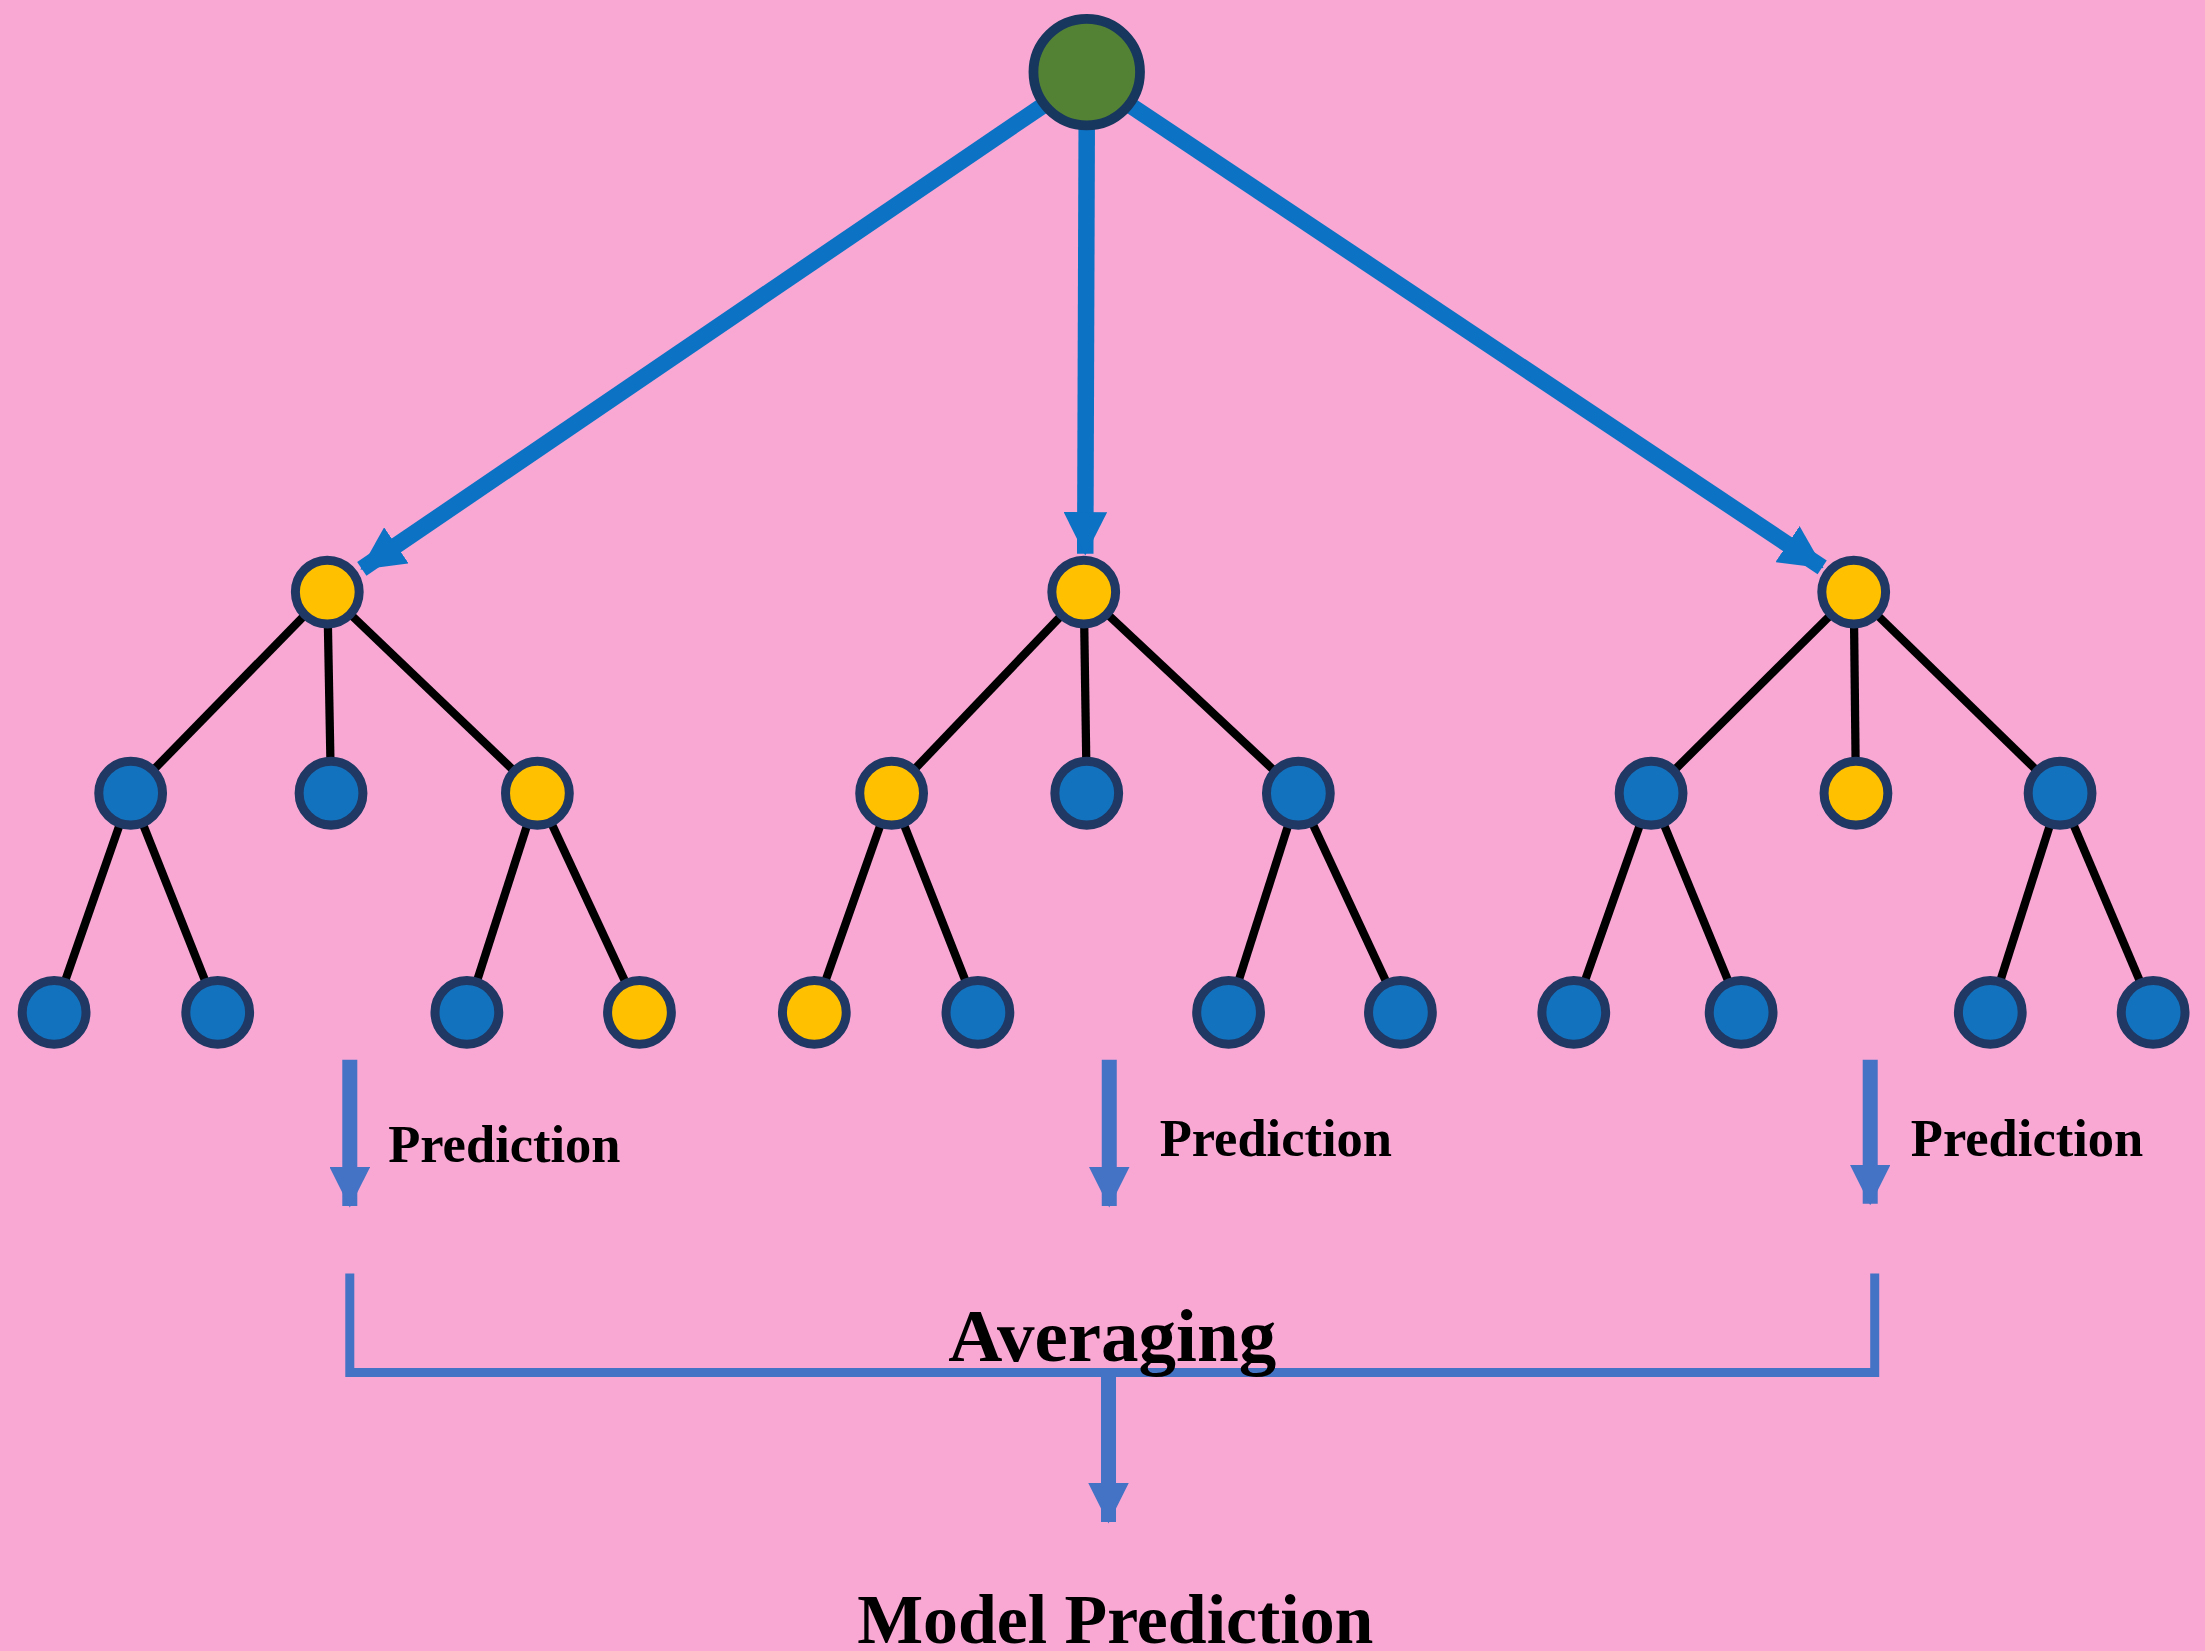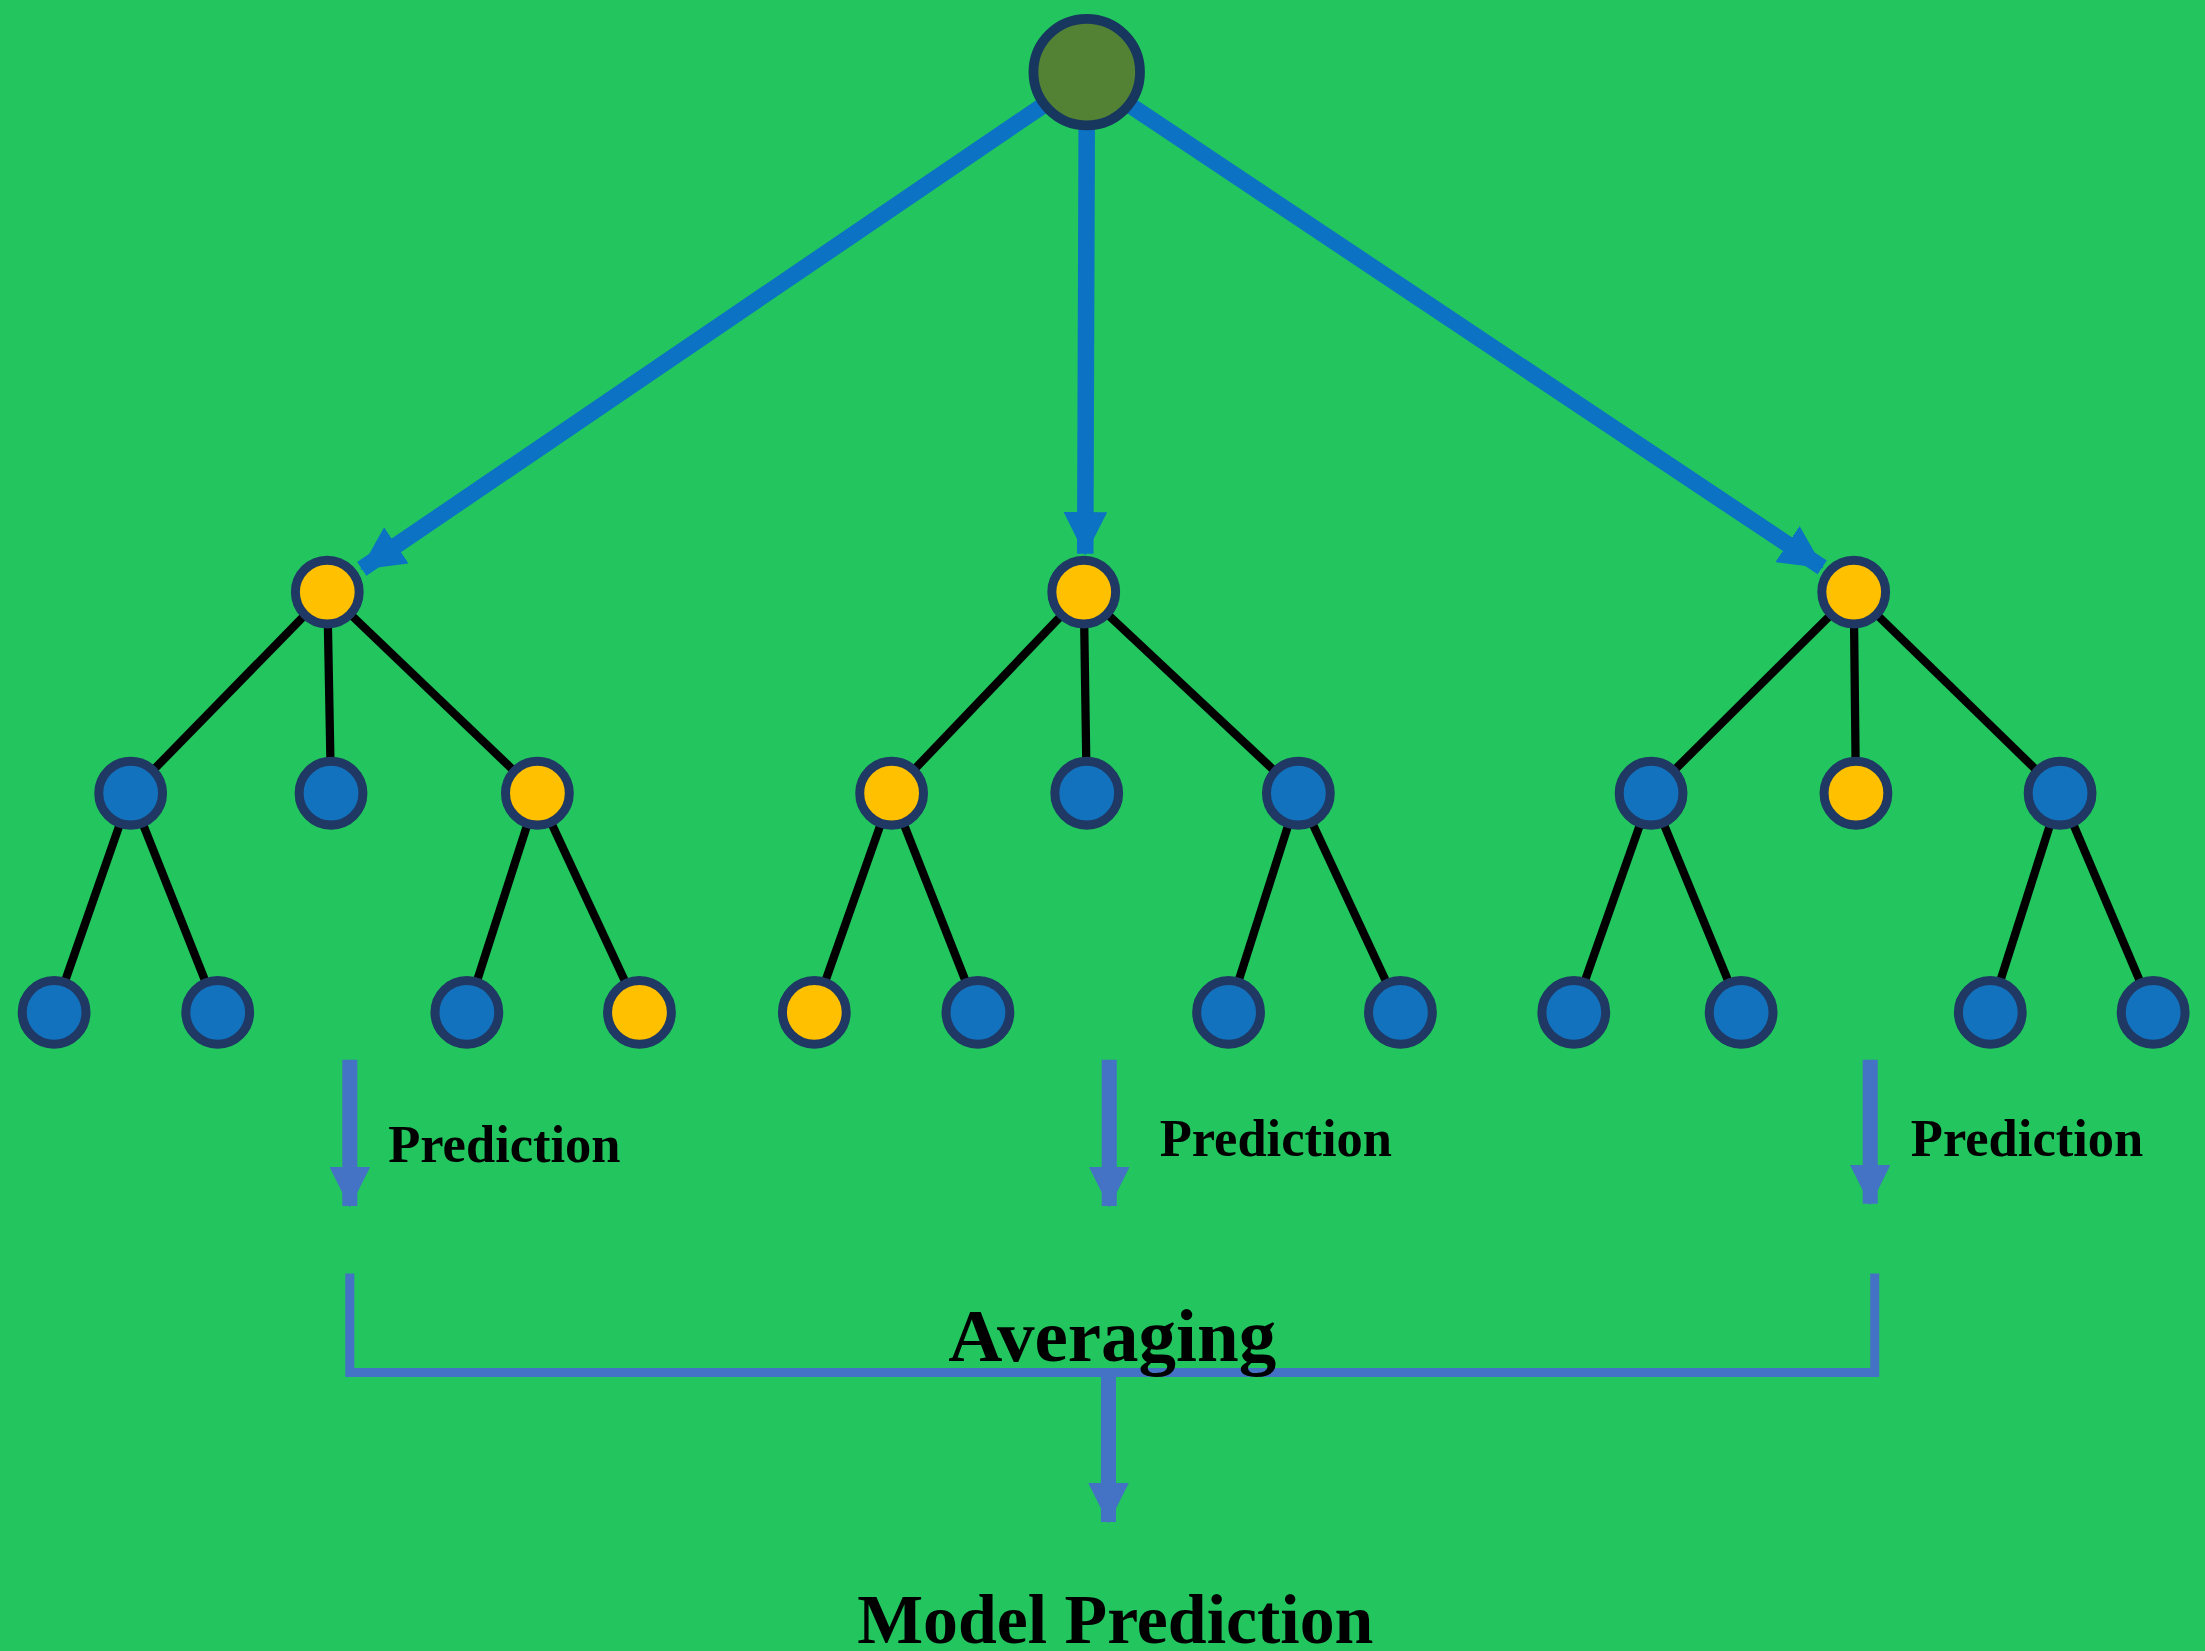--- a/index.html
+++ b/index.html
@@ -9,21 +9,21 @@
   }
   body {
     width: 2205px;
     height: 1651px;
     overflow: hidden;
   }
   .figure-wrap {
     width: 2205px;
     height: 1651px;
     position: relative;
-    background: #22c55e;
+    background: #f9a8d4;
   }
   svg text.lbl {
     font-family: "Liberation Serif", "DejaVu Serif", serif;
     font-weight: bold;
     fill: #000000;
   }
   svg text.f-pred  { font-size: 70px; }
   svg text.f-avg   { font-size: 100px; }
   svg text.f-model { font-size: 93px; }
 </style>

